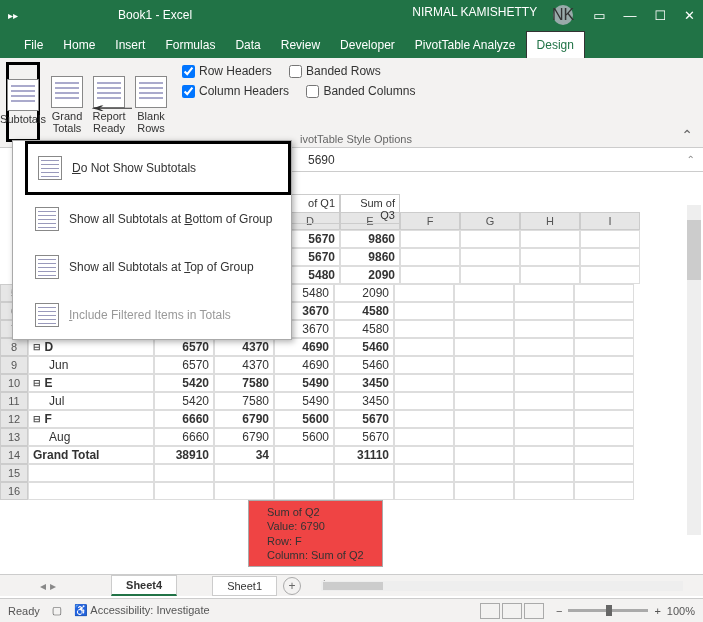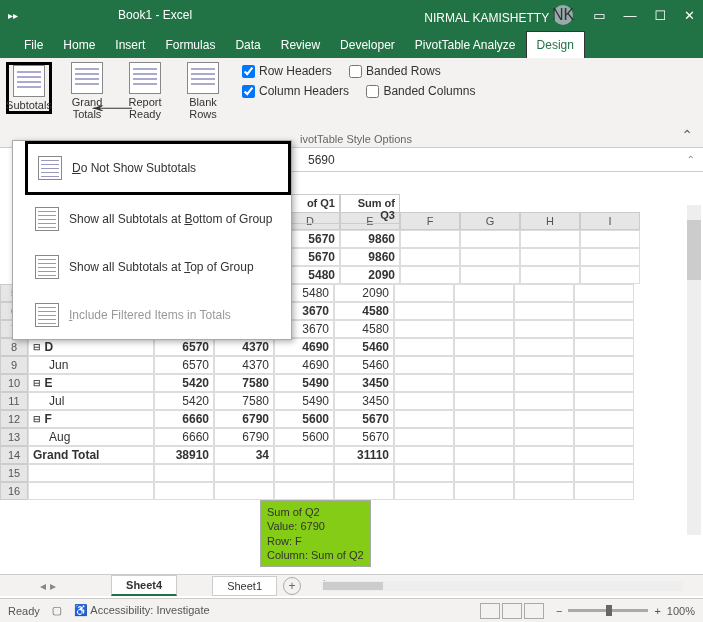--- a/index.html
+++ b/index.html
@@ -2,33 +2,33 @@
 <html><head>
 <meta charset="utf-8">
 <style>
 * { box-sizing: border-box; margin: 0; padding: 0; font-family: 'Segoe UI', Tahoma, sans-serif; }
 body { background: #fff; width: 703px; height: 622px; overflow: hidden; font-size: 12px; color: #333; }
 
 .titlebar { background: #217346; color: #fff; height: 30px; display: flex; align-items: center; padding: 0 8px; }
 .titlebar .collapse { font-size: 10px; margin-right: 20px; }
 .titlebar .fname { flex: 0 0 auto; margin-left: 80px; }
 .titlebar .spacer { flex: 1; }
-.titlebar .user { display: flex; align-items: flex-end; gap: 4px; }
+.titlebar .user { display: flex; align-items: flex-start; gap: 16px; }
 .titlebar .avatar { width: 20px; height: 20px; border-radius: 50%; background: #9aa; color: #333; display: flex; align-items: center; justify-content: center; font-size: 16px; }
 .titlebar .winbtns { display: flex; gap: 18px; margin-left: 20px; font-size: 13px; }
 
 .tabbar { background: #217346; color: #fff; height: 28px; display: flex; align-items: flex-end; padding-left: 14px; gap: 0; }
 .tabbar .tab { padding: 6px 10px; font-size: 12px; cursor: pointer; }
 .tabbar .tab.active { background: #fff; color: #217346; border: 1px solid #333; border-bottom: none; }
 
 .arrow1 { position: absolute; left: 555px; top: 50px; font-size: 24px; transform: scaleX(2.5); }
 
 .ribbon { background: #f3f2f1; height: 90px; border-bottom: 1px solid #ccc; display: flex; position: relative; }
 .ribbon-group { display: flex; flex-direction: column; align-items: center; padding: 4px 6px; }
-.ribbon-btn { display: flex; flex-direction: column; align-items: center; width: 46px; text-align: center; font-size: 11px; gap: 2px; cursor: pointer; padding: 0; }
+.ribbon-btn { display: flex; flex-direction: column; align-items: center; width: 30px; text-align: center; font-size: 11px; gap: 2px; cursor: pointer; padding: 14px; }
 .ribbon-btn .ico { width: 32px; height: 32px; border: 1px solid #888; background: #fff; position: relative; }
 .ribbon-btn .ico::before { content:''; position:absolute; left:3px; right:3px; top:5px; height:2px; background:#aac; box-shadow: 0 5px 0 #aac, 0 10px 0 #aac, 0 15px 0 #aac; }
 .ribbon-btn.selected { border: 3px solid #000; }
 .ribbon-opts { padding: 6px 10px; font-size: 12px; }
 .ribbon-opts label { display: inline-flex; align-items: center; gap: 4px; margin-right: 14px; margin-bottom: 6px; }
 .ribbon-opts input[type=checkbox] { width: 13px; height: 13px; }
 .ribbon-group-label { position: absolute; bottom: 2px; left: 300px; font-size: 11px; color: #666; }
 .ribbon-collapse { position: absolute; right: 10px; bottom: 4px; font-size: 14px; color: #666; }
 
 .arrow2 { position: absolute; left: 100px; top: 90px; font-size: 24px; transform: scaleX(2.8); }
@@ -51,23 +51,23 @@
 .row { display: flex; height: 18px; align-items: stretch; }
 .row .rh { width: 28px; text-align: center; background: #e6e6e6; border: 1px solid #ccc; font-size: 11px; color: #555; display: flex; align-items: center; justify-content: center; }
 .row .cell { border: 1px solid #ddd; font-size: 12px; display: flex; align-items: center; padding: 0 4px; }
 .row .cell.ca { width: 126px; }
 .row .cell.cn { width: 60px; justify-content: flex-end; }
 .row.bold .cell { font-weight: bold; }
 .row .expand { font-size: 9px; margin-right: 4px; color: #555; }
 .row .cell.selected { border: 2px solid #217346; }
 
 .pivothdr { position: absolute; left: 280px; top: -18px; display: flex; }
-.pivothdr .ph { width: 60px; font-weight: bold; text-align: right; padding: 2px 4px; border: 1px solid #ccc; font-size: 11px; }
-
-.tooltip { position: absolute; left: 260px; top: 500px; background: #84cc16; border: 1px solid #aaa; padding: 4px 6px; font-size: 11px; z-index: 30; line-height: 1.3; }
+.pivothdr .ph { width: 60px; font-weight: normal; text-align: right; padding: 2px 4px; border: 1px solid #ccc; font-size: 11px; }
+
+.tooltip { position: absolute; left: 248px; top: 500px; background: #ef4444; border: 1px solid #aaa; padding: 4px 18px; font-size: 11px; z-index: 30; line-height: 1.3; }
 
 .sheettabs { position: absolute; bottom: 26px; left: 0; right: 0; height: 22px; background: #f3f2f1; border-top: 1px solid #ccc; display: flex; align-items: center; padding-left: 40px; gap: 0; }
 .sheettabs .nav { display: flex; gap: 4px; margin-right: 20px; color: #888; }
 .sheettabs .stab { padding: 3px 14px; border: 1px solid #ccc; background: #fff; font-size: 11px; cursor: pointer; margin-left: 35px; }
 .sheettabs .stab.active { border-bottom: 2px solid #217346; font-weight: bold; }
 .sheettabs .plus { margin-left: 6px; width: 18px; height: 18px; border: 1px solid #aaa; border-radius: 50%; display: flex; align-items: center; justify-content: center; font-size: 12px; color: #666; }
 .sheettabs .hscroll { flex: 1; margin: 0 20px; height: 10px; background: #eee; position: relative; }
 .sheettabs .hscroll .thumb { position: absolute; left: 2px; width: 60px; top: 1px; bottom: 1px; background: #ccc; }
 
 .statusbar { position: absolute; bottom: 0; left: 0; right: 0; height: 24px; background: #f3f2f1; border-top: 1px solid #ccc; display: flex; align-items: center; padding: 0 8px; font-size: 11px; color: #555; gap: 12px; }

